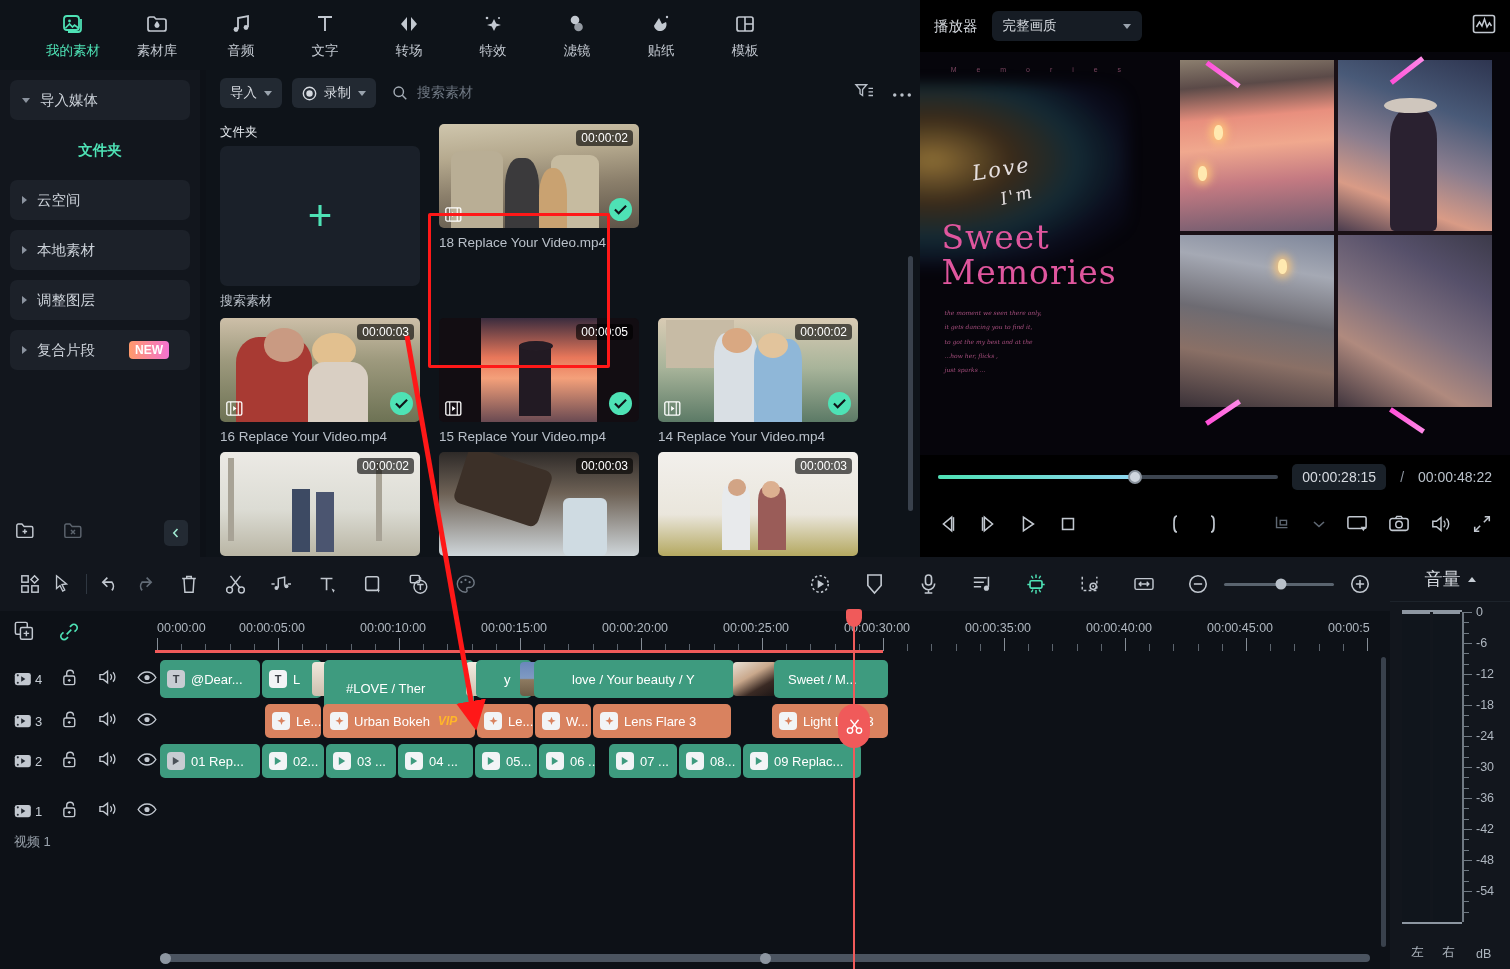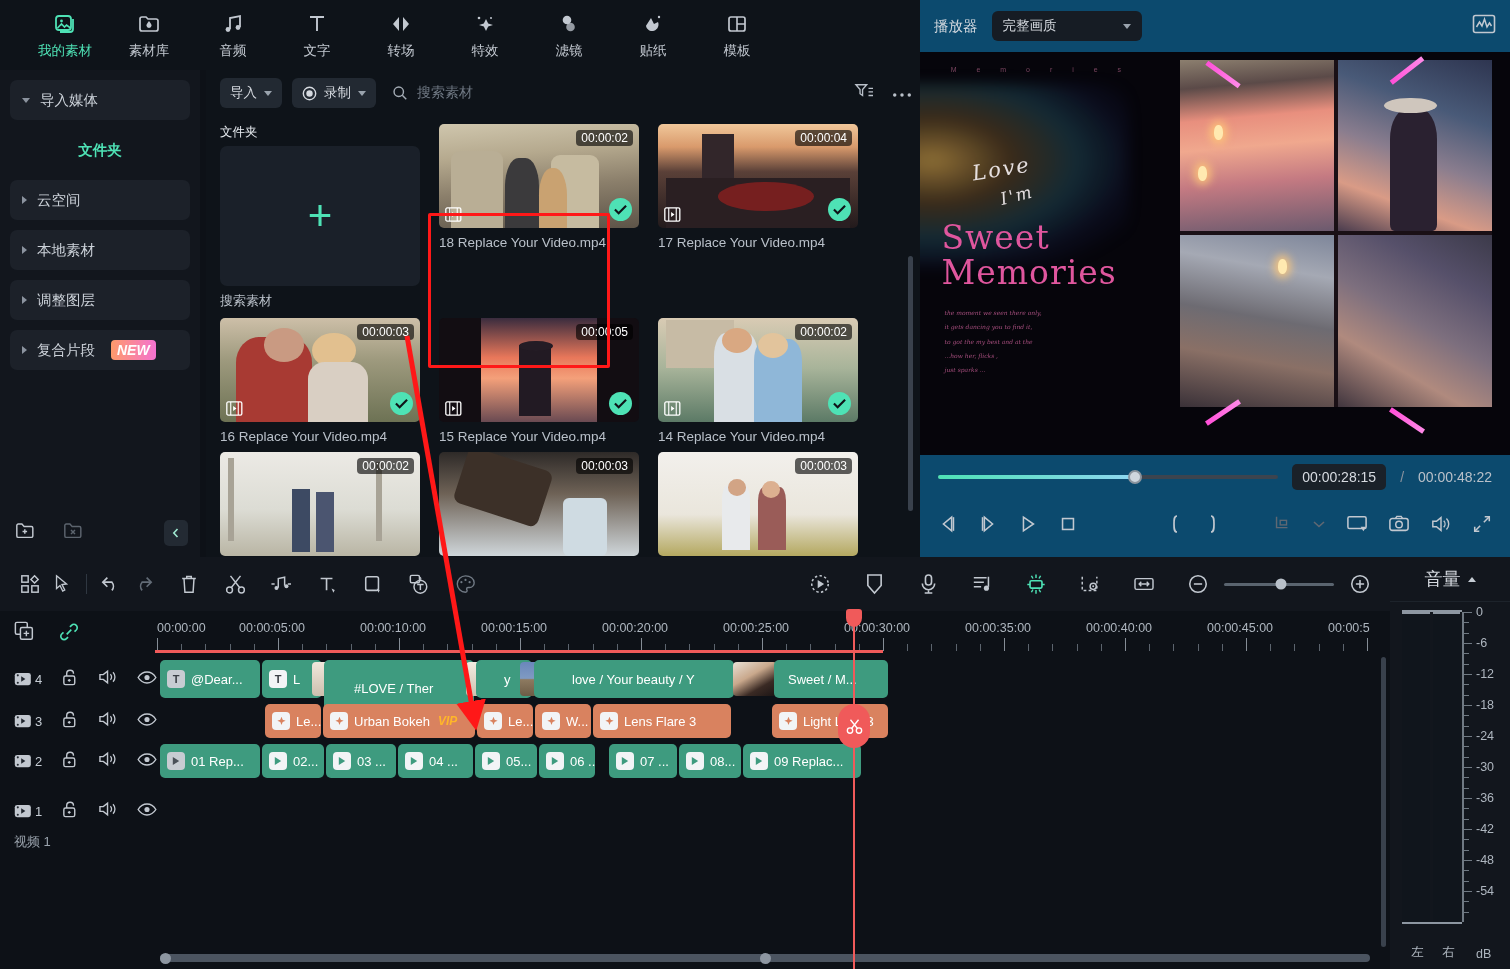--- a/index.html
+++ b/index.html
@@ -9,21 +9,21 @@
     font-family: "Liberation Sans", "DejaVu Sans", sans-serif;
     color: #d6dae0;
     overflow: hidden;
   }
   .app { position: relative; width: 1510px; height: 969px; }
 
   
   .topnav {
     position: absolute; left: 0; top: 0; width: 920px; height: 70px;
     background: #0e1319; display: flex; align-items: center;
-    padding-left: 24px; gap: 2px;
+    padding-left: 32px; gap: 2px;
   }
   .navitem {
     width: 82px; height: 64px; display: flex; flex-direction: column;
     align-items: center; justify-content: center; gap: 5px;
     color: #c2c8d0; font-size: 13.5px; cursor: pointer; border-radius: 6px;
   }
   .navitem.active { color: #4ee2b5; }
   .navicon { width: 26px; height: 26px; display:flex; align-items:center; justify-content:center; }
   .navicon svg { display: block; }
 
@@ -34,21 +34,21 @@
   }
   .sb-row {
     height: 40px; border-radius: 7px; background: #1c2129;
     display: flex; align-items: center; padding: 0 12px; gap: 10px;
     margin-bottom: 10px; cursor: pointer; font-size: 14.5px; color: #cdd3da;
   }
   .sb-row.plain { background: transparent; justify-content: center; color: #4ee2b5; font-weight: bold; }
   .caret { width: 0; height: 0; border-left: 5px solid #8b939e; border-top: 4px solid transparent; border-bottom: 4px solid transparent; flex: none; }
   .caret.down { border: none; border-top: 5px solid #8b939e; border-left: 4px solid transparent; border-right: 4px solid transparent; }
   .newbadge {
-    margin-left: 6px; font-size: 14px; font-weight: bold; font-style: italic;
+    margin-left: 24px; font-size: 12px; font-weight: bold; 
     color: #fff; background: linear-gradient(90deg,#ff9a6b,#f472d0);
     padding: 2px 6px; border-radius: 4px;
   }
   .sb-bottom {
     position: absolute; left: 0; bottom: 0; width: 200px; height: 48px;
     display: flex; align-items: center; padding: 0 14px; gap: 26px;
   }
   .sb-collapse {
     position: absolute; right: 12px; top: 50%; transform: translateY(-50%);
     width: 24px; height: 26px; border-radius: 5px; background: #232a33;
@@ -103,21 +103,21 @@
   .redbox {
     position: absolute; left: 222px; top: 143px; width: 182px; height: 155px;
     border: 3px solid #ff1818; border-radius: 2px; pointer-events: none; z-index: 9;
   }
   .mscroll {
     position: absolute; right: 3px; top: 140px; width: 5px; height: 255px;
     border-radius: 3px; background: #39414c;
   }
 
   
-  .player { position: absolute; left: 920px; top: 0; width: 590px; height: 557px; background: #0c4a6e; }
+  .player { position: absolute; left: 920px; top: 0; width: 590px; height: 557px; background: #000000; }
   .pl-head { height: 52px; display: flex; align-items: center; padding: 0 14px; gap: 14px; }
   .pl-title { font-size: 14.5px; color: #d6dae0; }
   .pl-select {
     height: 30px; width: 150px; border-radius: 6px; background: #161c24;
     display: flex; align-items: center; justify-content: space-between;
     padding: 0 11px; font-size: 13.5px; color: #d6dae0; cursor: pointer;
   }
   .pl-head-right { margin-left: auto; }
   .stage {
     position: absolute; top: 52px; left: 0; width: 590px; height: 403px;
@@ -451,41 +451,20 @@
             </span>
             <span class="check">
               <svg width="13" height="11" viewBox="0 0 14 11">
                   <path d="M1 5.6l4 4L13 1.4" fill="none" stroke="#0f1419" stroke-width="2.3"></path>
                 </svg>
             </span>
           </div>
           <div class="cname">18 Replace Your Video.mp4</div>
         </div>
 
-        <div class="cell">
-          <div class="thumb" style="background:linear-gradient(180deg,#f0c79a 0%,#d99a6c 22%,#5a4038 46%,#221a1c 100%)">
-            <div style="position:absolute;left:22%;top:10%;width:16%;height:55%;background:#32262a"></div>
-            <div style="position:absolute;left:4%;top:52%;width:92%;height:48%;background:#2a1f22"></div>
-            <div style="position:absolute;left:30%;top:56%;width:48%;height:28%;background:#8a1f1f;border-radius:50%;opacity:.8"></div>
-            <div class="dur">00:00:04</div>
-            <span class="filmicon">
-              <svg width="17" height="15" viewBox="0 0 18 16">
-                  <rect x="0.8" y="1" width="16" height="14" rx="1.5" fill="none" stroke="#fff" stroke-width="1.4"></rect>
-                  <path d="M5 1v14M13 1v14" stroke="#fff" stroke-width="1.2"></path>
-                  <path d="M7.5 5.3l3.6 2.7-3.6 2.7z" fill="#fff"></path>
-                </svg>
-            </span>
-            <span class="check">
-              <svg width="13" height="11" viewBox="0 0 14 11">
-                  <path d="M1 5.6l4 4L13 1.4" fill="none" stroke="#0f1419" stroke-width="2.3"></path>
-                </svg>
-            </span>
-          </div>
-          <div class="cname">17 Replace Your Video.mp4</div>
-        </div>
       </div>
 
       <div class="gridrow">
         <div class="cell">
           <div class="thumb" style="background:linear-gradient(180deg,#cdbfa8 0%,#9e9a7e 40%,#6d7254 100%)">
             <div style="position:absolute;left:8%;top:18%;width:38%;height:82%;background:#a83a33;border-radius:30% 30% 0 0"></div>
             <div style="position:absolute;left:22%;top:10%;width:20%;height:32%;background:#c99a82;border-radius:50%"></div>
             <div style="position:absolute;left:46%;top:14%;width:22%;height:34%;background:#e2c08f;border-radius:50%"></div>
             <div style="position:absolute;left:44%;top:42%;width:30%;height:58%;background:#d9cfc3;border-radius:28% 28% 0 0"></div>
             <div class="dur">00:00:03</div>
@@ -987,21 +966,21 @@
         <div class="clips" style="height:38px">
           <div class="clip green" style="left:0;width:100px;height:38px">
             <span class="cicon dim">T</span>
             <span>@Dear...</span>
           </div>
           <div class="clip green" style="left:102px;width:60px;height:38px;padding-right:0">
             <span class="cicon">T</span>
             <span>L</span>
           </div>
           <div style="position:absolute;left:152px;top:2px;width:42px;height:34px;border-radius:4px;background:linear-gradient(180deg,#f0e8dc,#cdbfae)"></div>
-          <div class="clip green" style="left:164px;width:150px;height:56px;padding-left:30px">
+          <div class="clip green" style="left:164px;width:150px;height:56px;padding-left:22px">
             <span>#LOVE / Ther</span>
           </div>
           <div style="position:absolute;left:306px;top:2px;width:42px;height:34px;border-radius:4px;background:linear-gradient(180deg,#f2ece1,#d0c2b0)"></div>
           <div class="clip green" style="left:316px;width:56px;height:38px;padding-left:28px">
             <span>y</span>
           </div>
           <div style="position:absolute;left:360px;top:2px;width:44px;height:34px;border-radius:4px;background:linear-gradient(180deg,#6a87bb 0%,#7f9ac2 48%,#8d7a60 52%,#6d5c46 100%)"></div>
           <div class="clip green" style="left:374px;width:200px;height:38px;padding-left:38px">
             <span>love / Your beauty / Y</span>
           </div>

